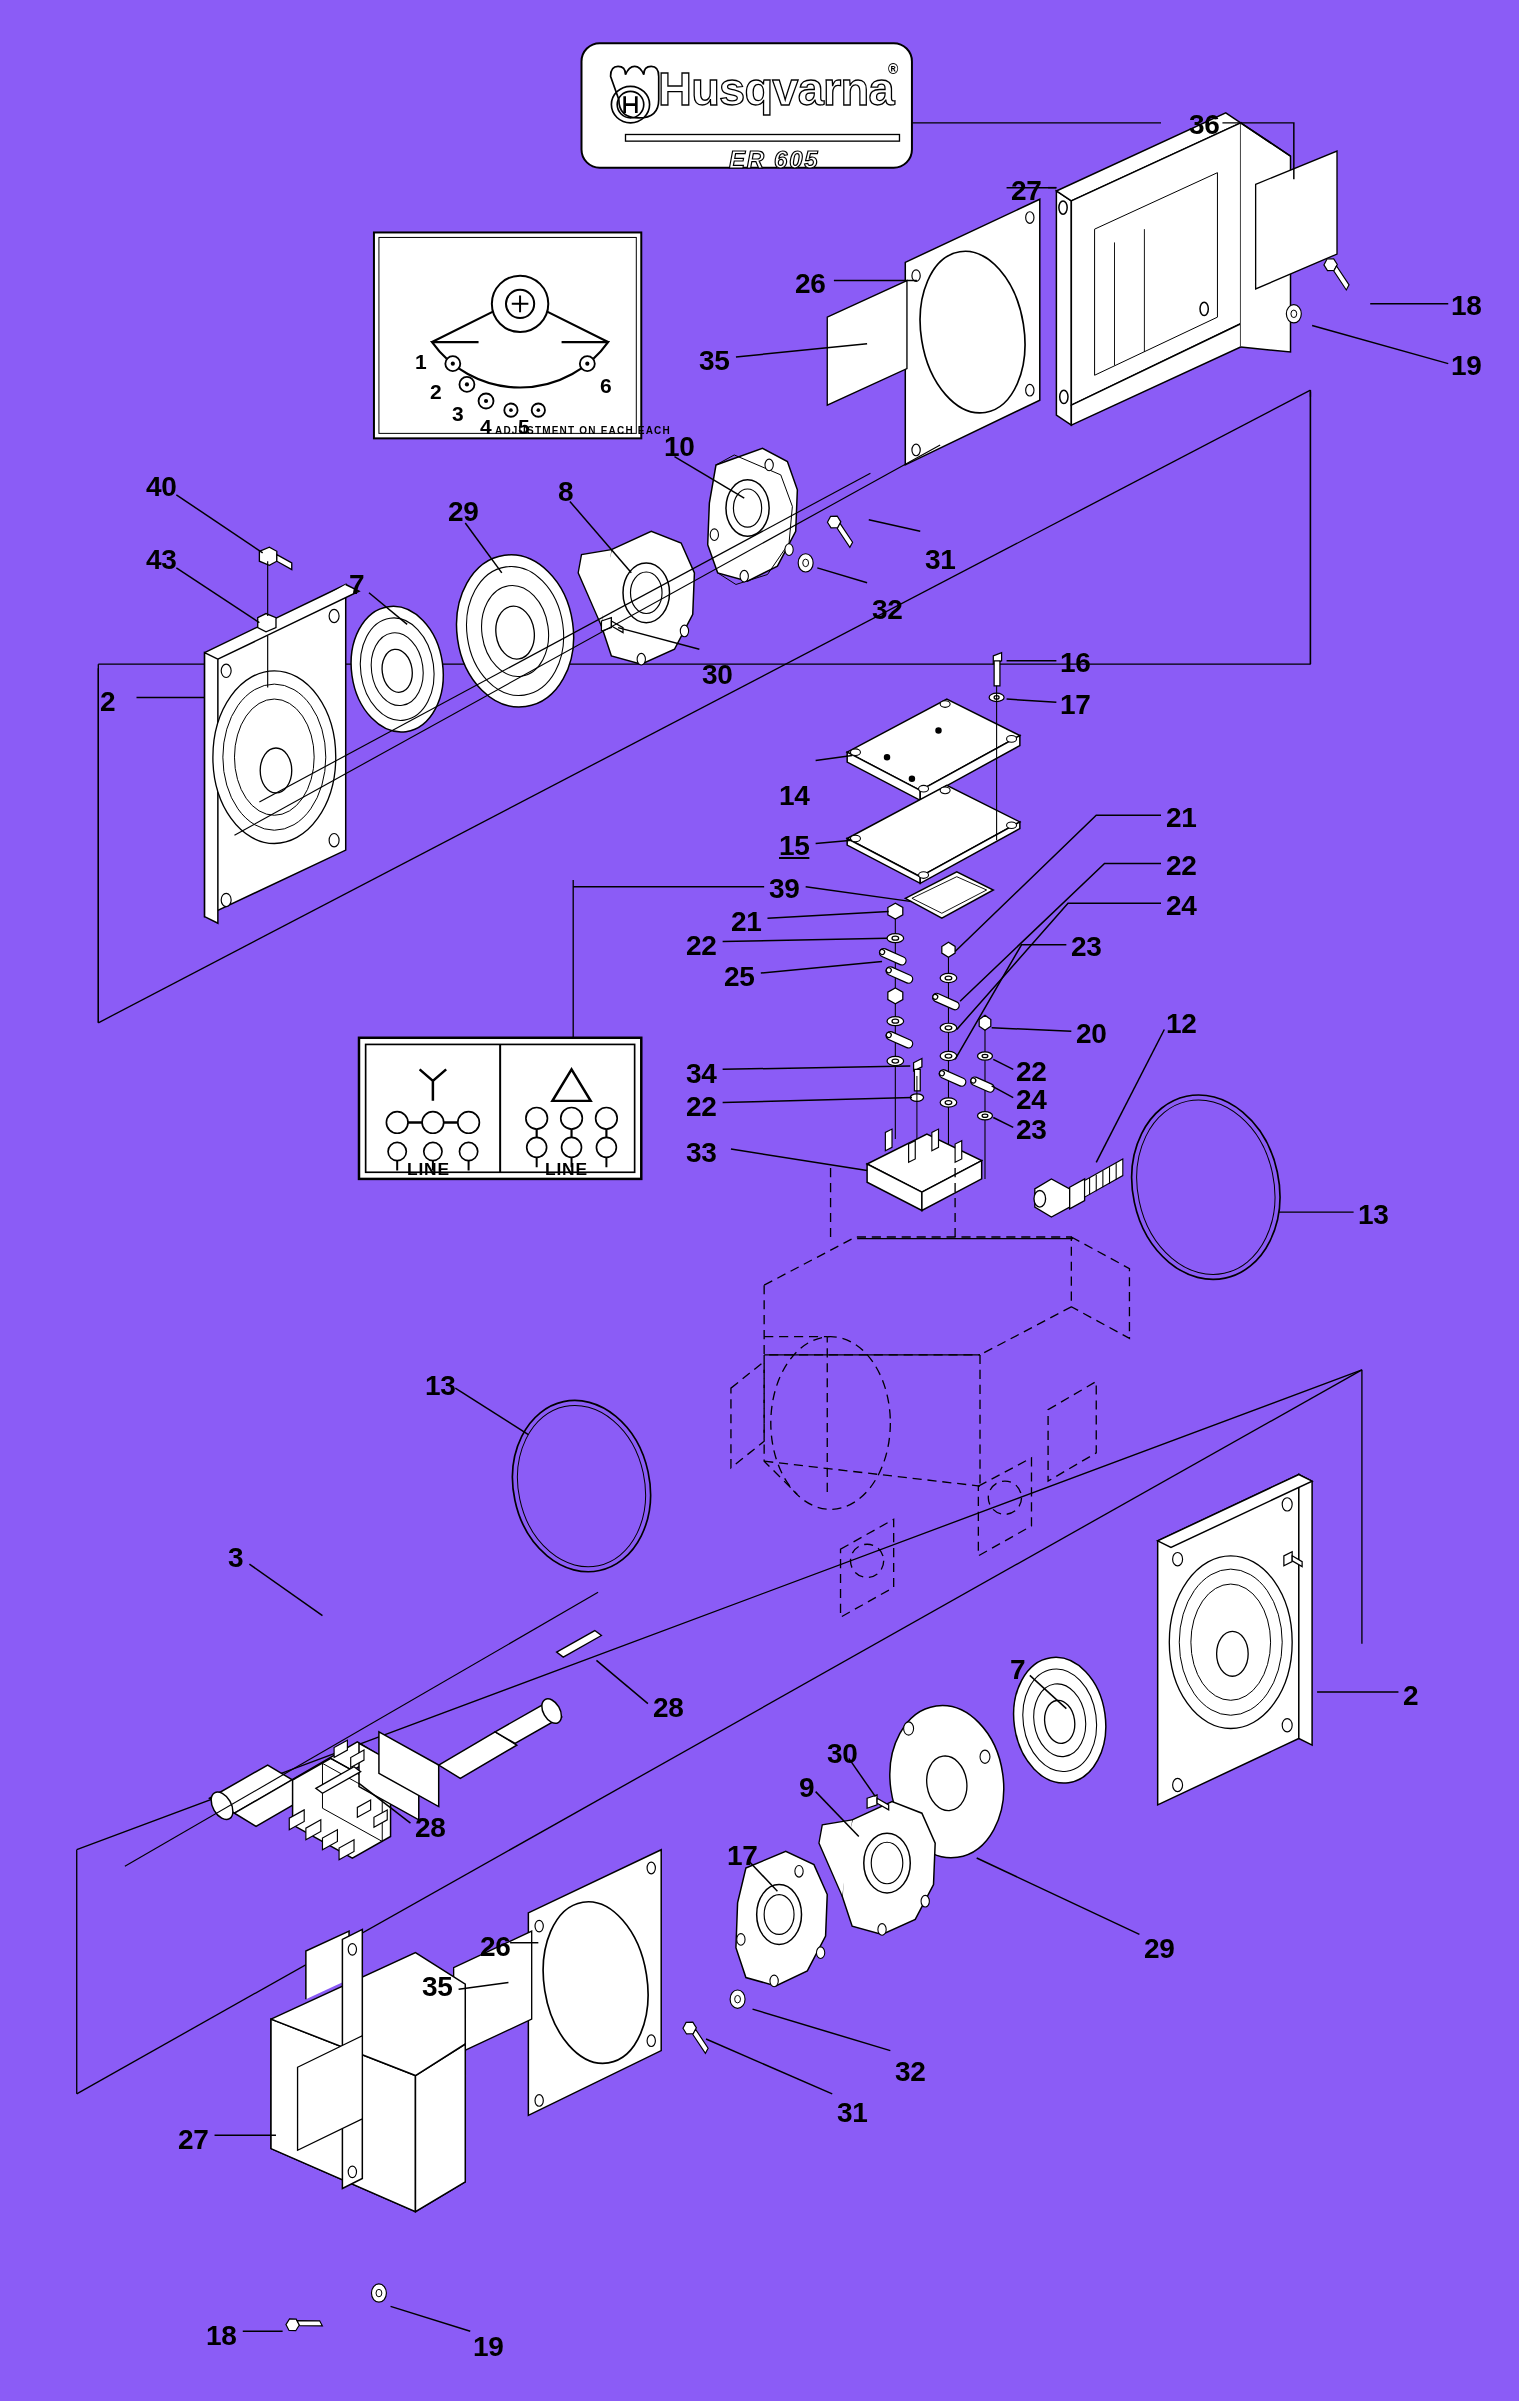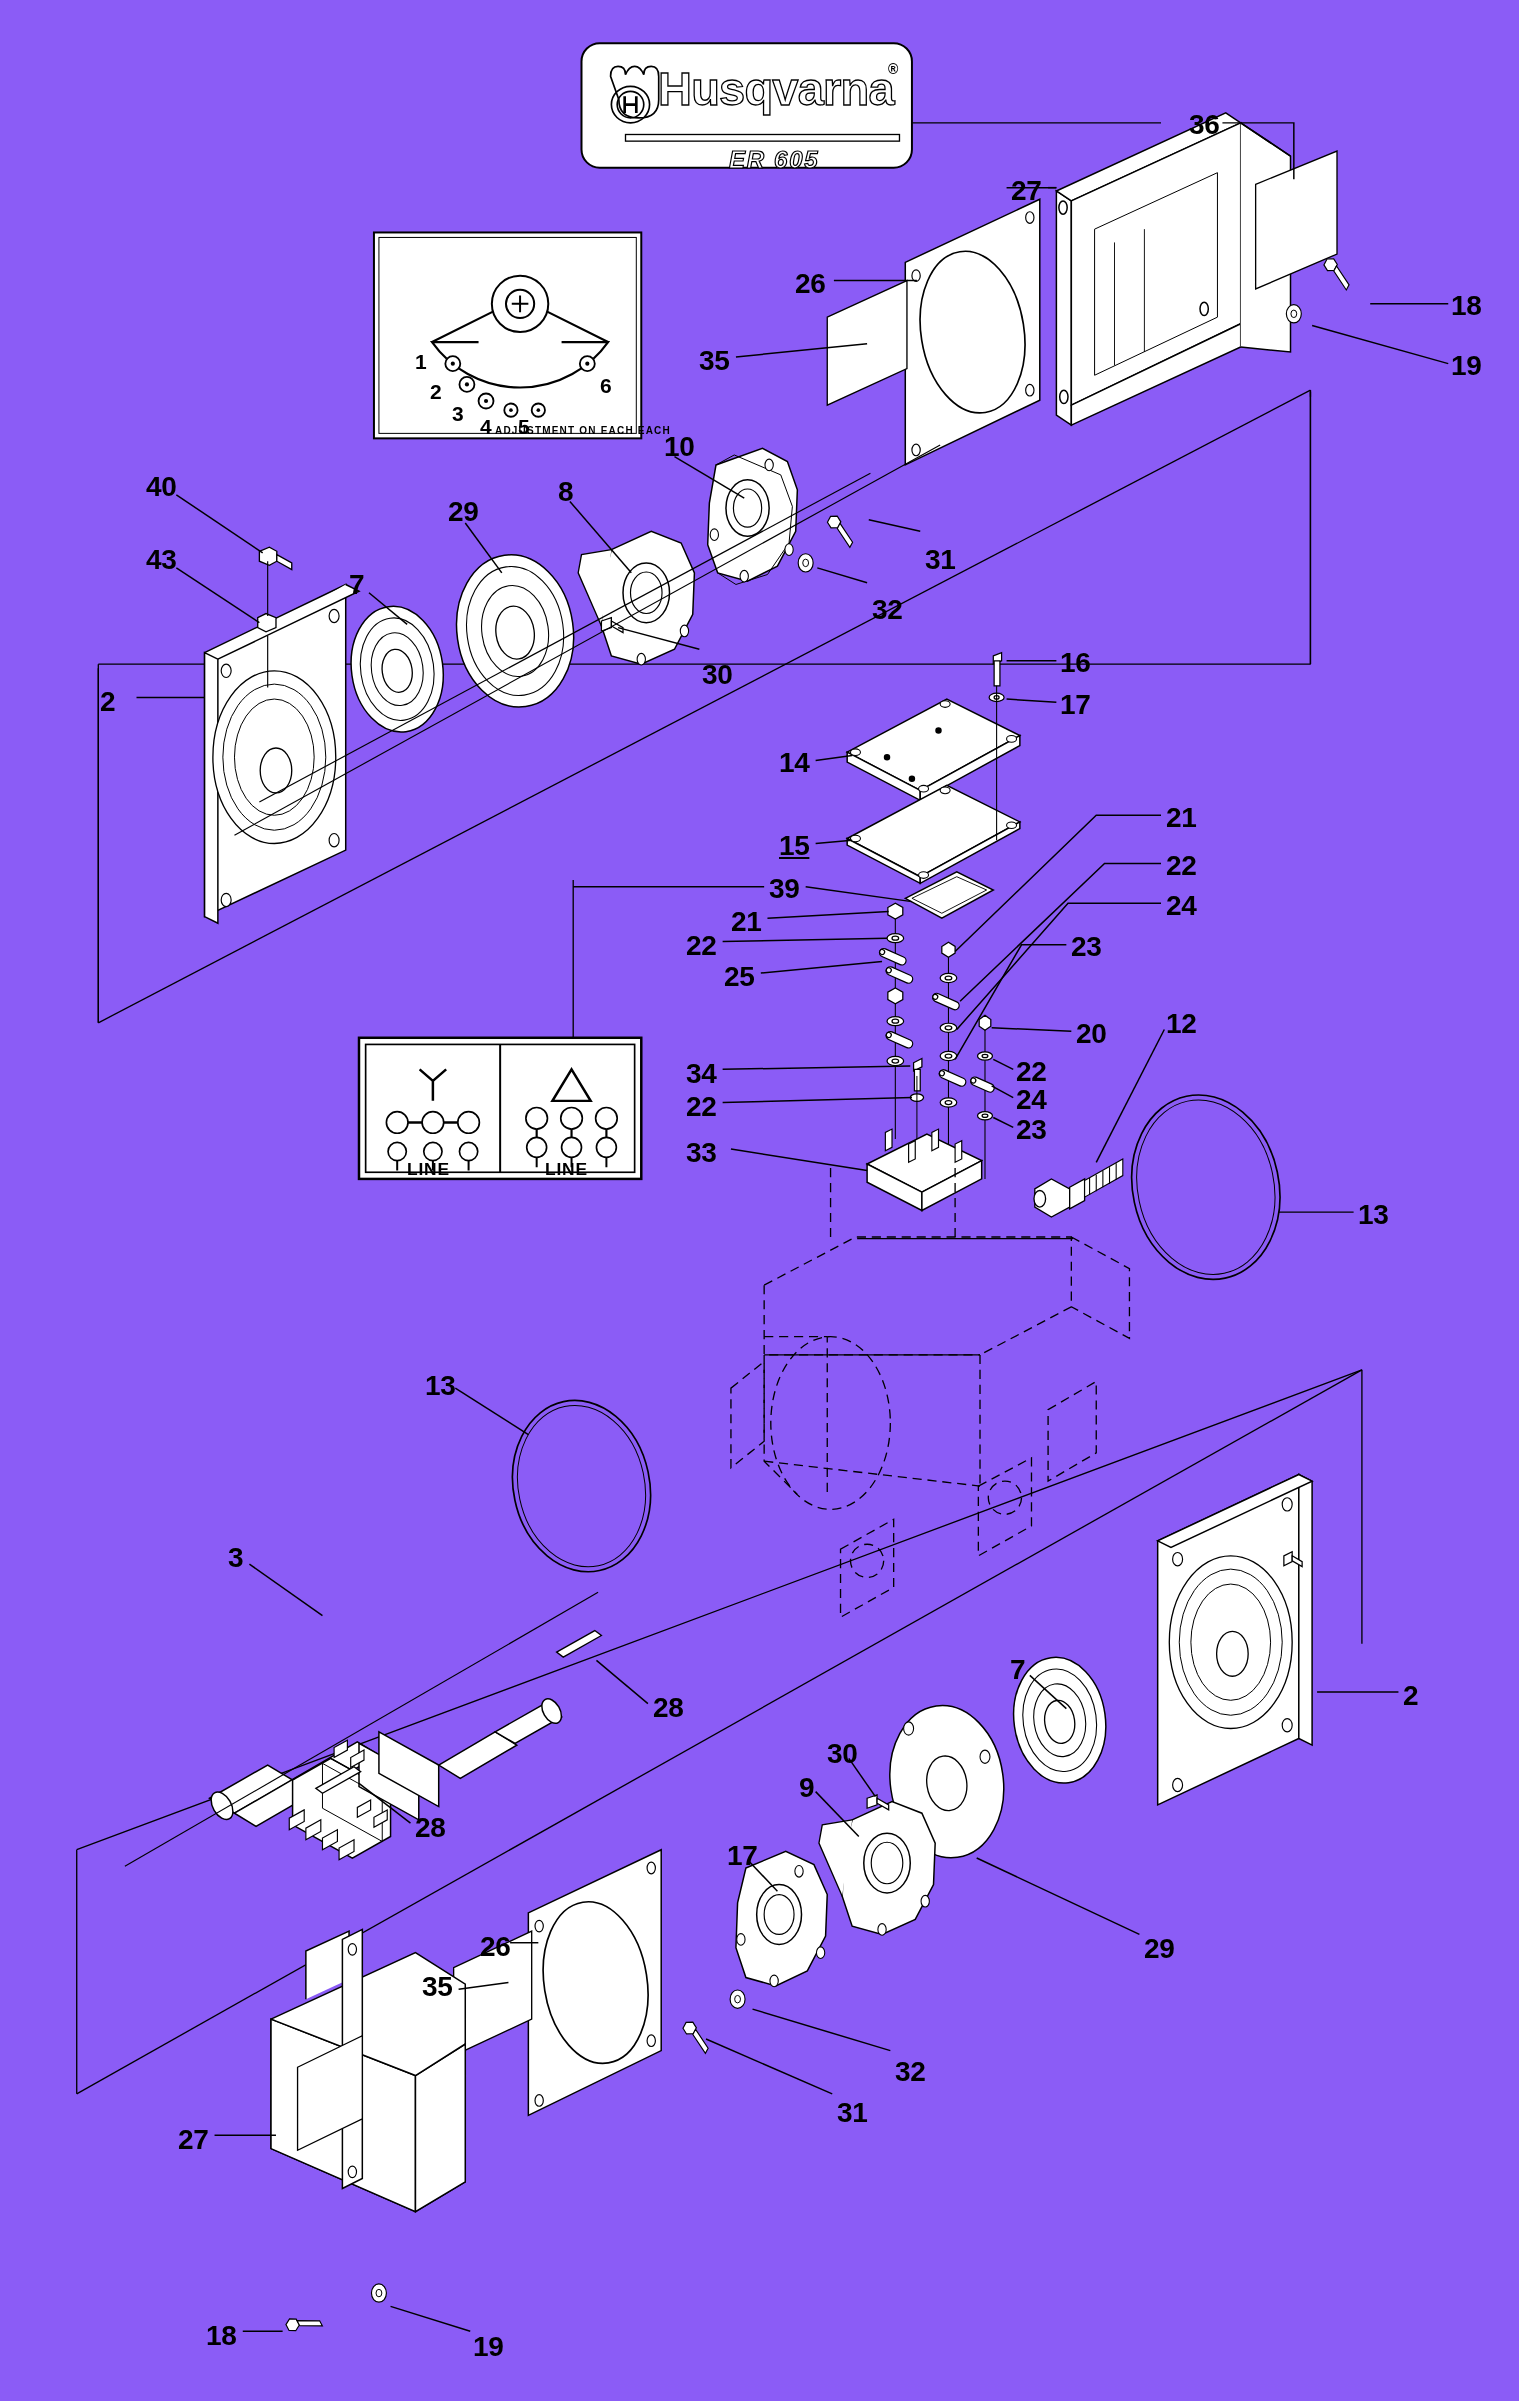--- a/index.html
+++ b/index.html
@@ -734,21 +734,21 @@
       <div class="callout" style="left: 448px; top: 498px;">29</div>
       <div class="callout" style="left: 146px; top: 473px; text-align: right;">40</div>
       <div class="callout" style="left: 146px; top: 546px;">43</div>
       <div class="callout" style="left: 349px; top: 571px;">7</div>
       <div class="callout" style="left: 100px; top: 688px;">2</div>
       <div class="callout" style="left: 925px; top: 546px;">31</div>
       <div class="callout" style="left: 872px; top: 596px;">32</div>
       <div class="callout" style="left: 702px; top: 661px;">30</div>
       <div class="callout" style="left: 1060px; top: 649px;">16</div>
       <div class="callout" style="left: 1060px; top: 691px;">17</div>
-      <div class="callout" style="left: 779px; top: 749px;">14</div>
+      <div class="callout" style="left: 779px; top: 782px;">14</div>
       <div class="callout" style="left: 779px; top: 832px; text-decoration: underline;">15</div>
       <div class="callout" style="left: 1166px; top: 804px;">21</div>
       <div class="callout" style="left: 1166px; top: 852px;">22</div>
       <div class="callout" style="left: 1166px; top: 892px;">24</div>
       <div class="callout" style="left: 1071px; top: 933px;">23</div>
       <div class="callout" style="left: 769px; top: 875px;">39</div>
       <div class="callout" style="left: 731px; top: 908px;">21</div>
       <div class="callout" style="left: 686px; top: 932px;">22</div>
       <div class="callout" style="left: 724px; top: 963px;">25</div>
       <div class="callout" style="left: 686px; top: 1060px;">34</div>

